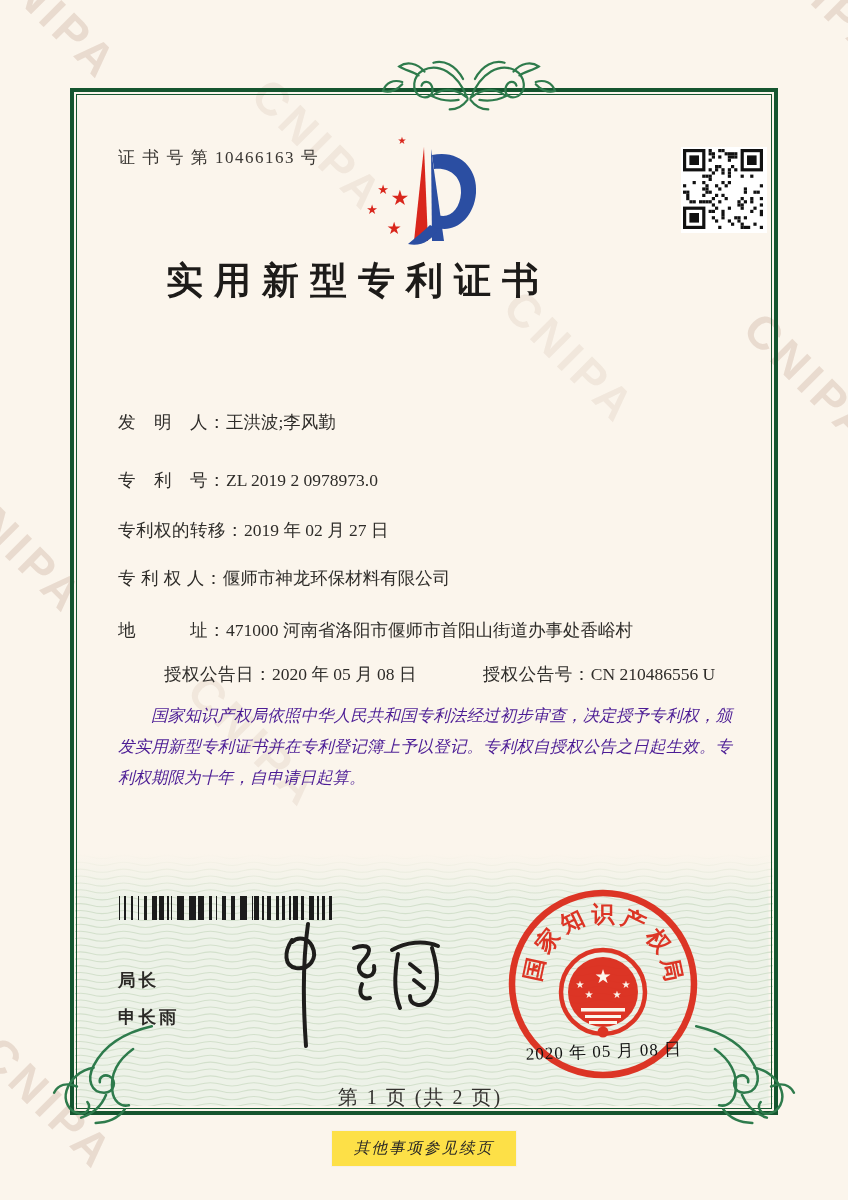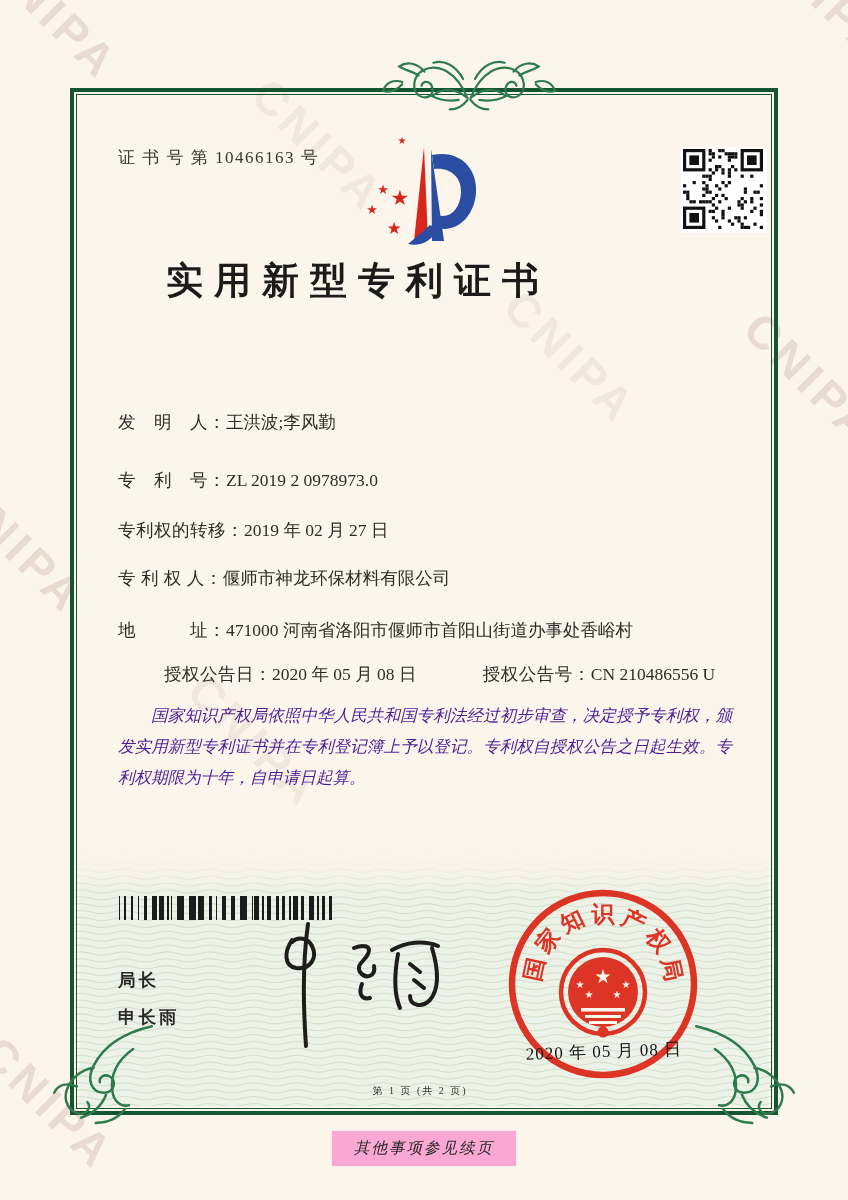--- a/index.html
+++ b/index.html
@@ -42,23 +42,23 @@
   .paras p{margin:0;text-indent:2em;}
   .barcode{position:absolute;left:119px;top:896px;}
   .officer{position:absolute;left:118px;font-size:17.5px;letter-spacing:3px;
     font-family:"Liberation Sans","DejaVu Sans",sans-serif;color:#2b2926;font-weight:bold;}
   .officer.t1{top:968px;} .officer.t2{top:1005px;}
   .signature{position:absolute;left:262px;top:918px;z-index:5;}
   .seal{position:absolute;left:505px;top:886px;z-index:5;mix-blend-mode:multiply;opacity:.95;}
   .seal-date{position:absolute;left:500px;top:1040px;width:208px;text-align:center;z-index:6;
     font-size:17px;letter-spacing:1px;color:#141414;transform:rotate(-2deg);}
   .page-num{position:absolute;left:70px;top:1084px;width:700px;text-align:center;
-    font-size:10px;letter-spacing:2px;color:#33312e;z-index:4;}
+    font-size:20px;letter-spacing:2px;color:#33312e;z-index:4;}
   .cont-note{position:absolute;left:50%;top:1131px;transform:translateX(-50%);z-index:4;
-    background:#f9a8d4;padding:7px 22px;font-size:15.5px;font-style:italic;
+    background:#fde047;padding:7px 22px;font-size:15.5px;font-style:italic;
     letter-spacing:2px;color:#2a2826;box-shadow:0 0 0 1px rgba(0,0,0,.02);}
 </style>
 </head>
 <body>
 
 <div class="page">
 
   <div class="wm" style="left:-30px;top:-14px;">CNIPA</div>
   <div class="wm" style="left:742px;top:-32px;">CNIPA</div>
   <div class="wm faint" style="left:236px;top:118px;">CNIPA</div>

